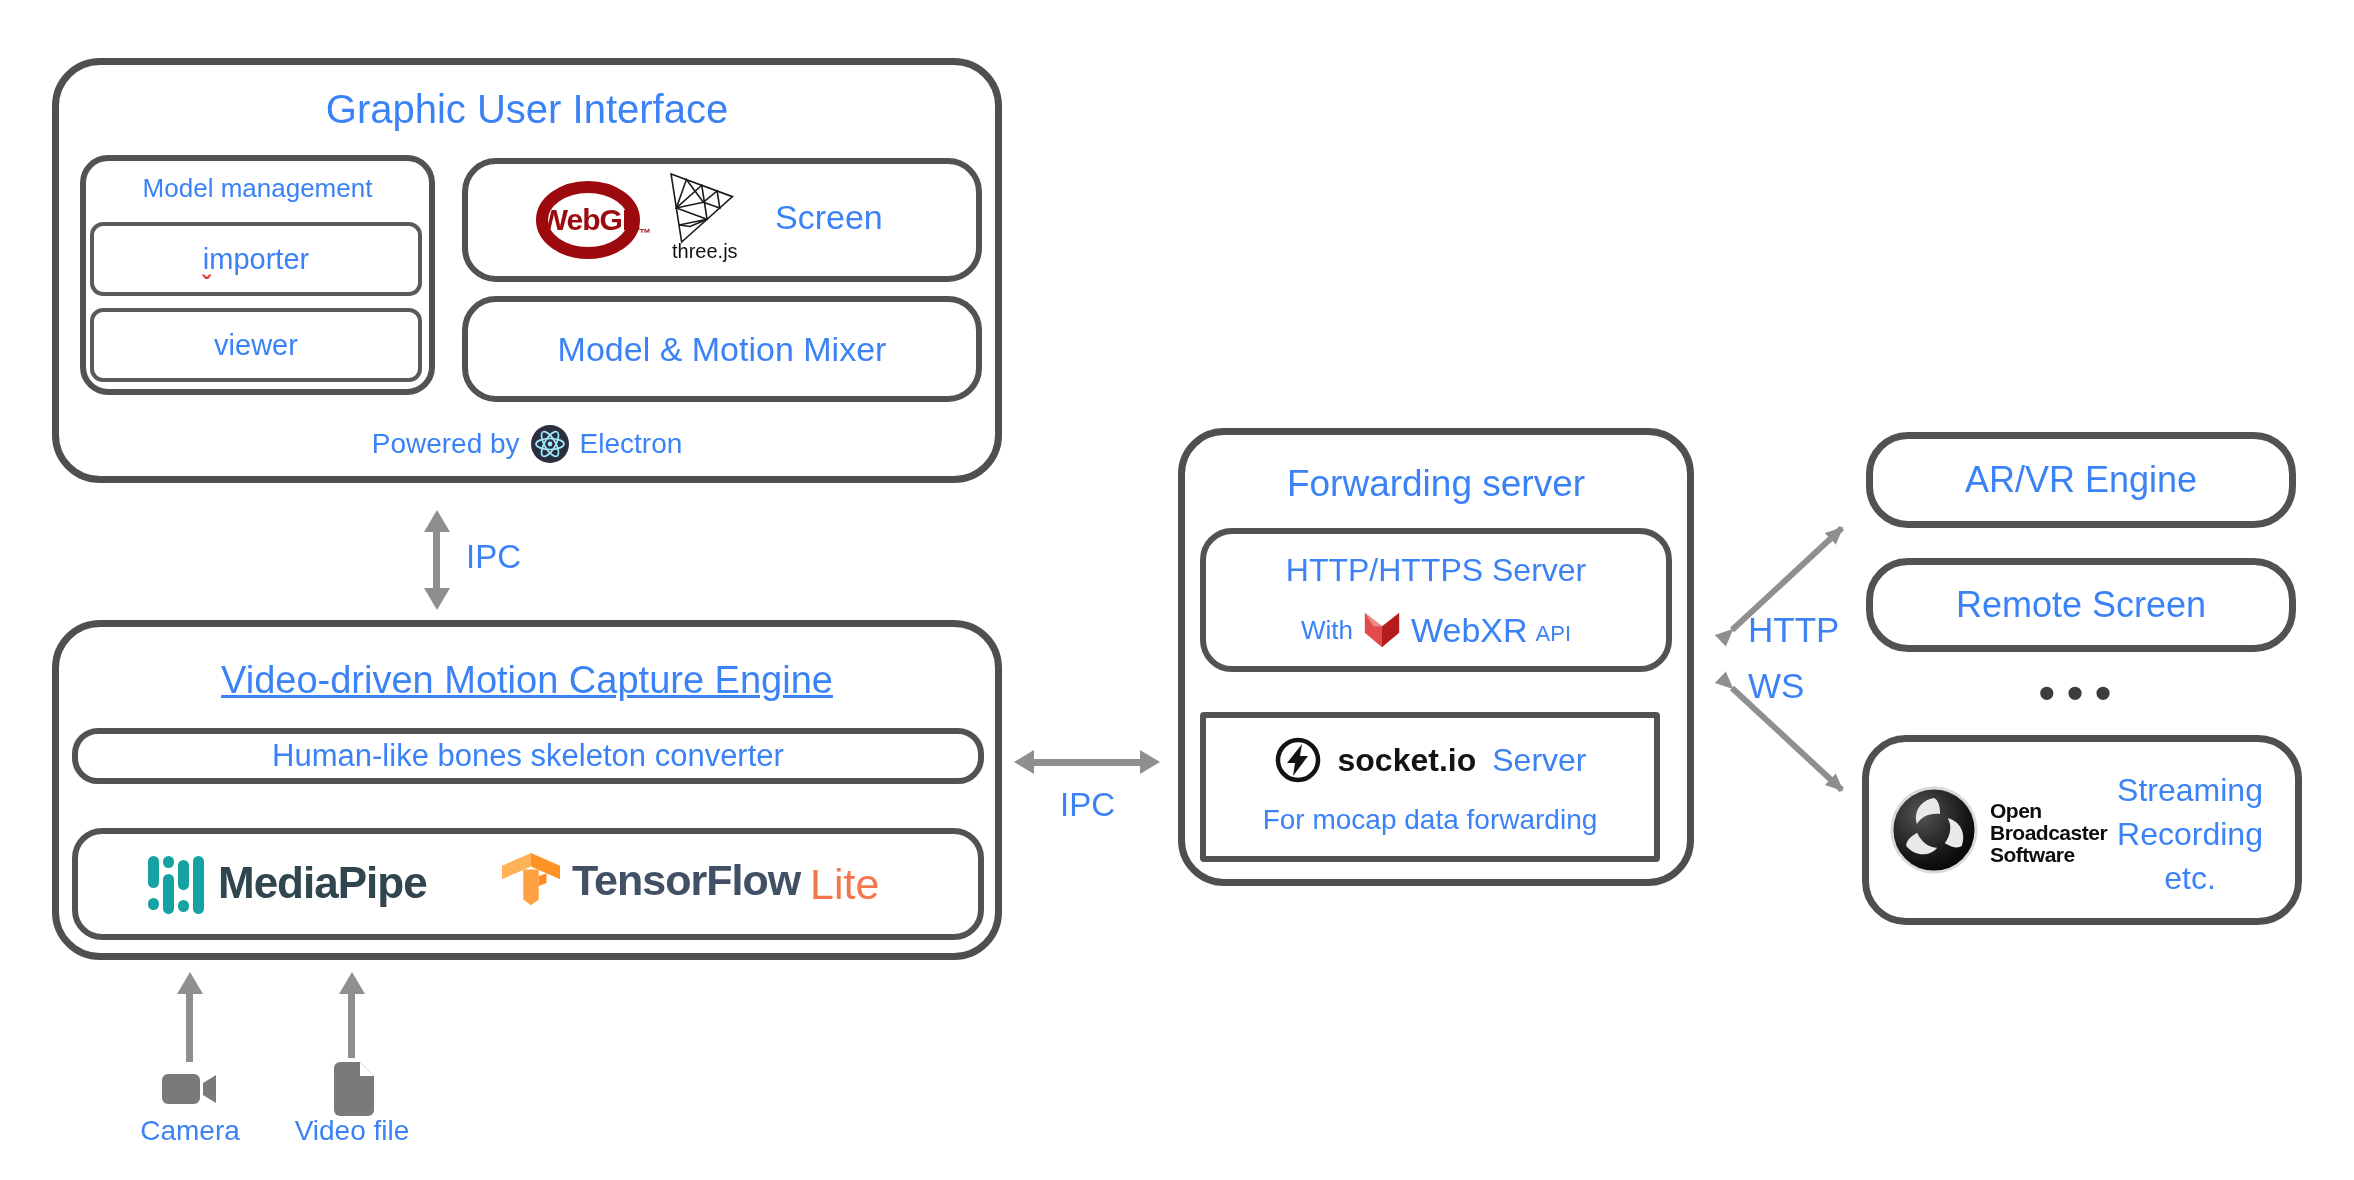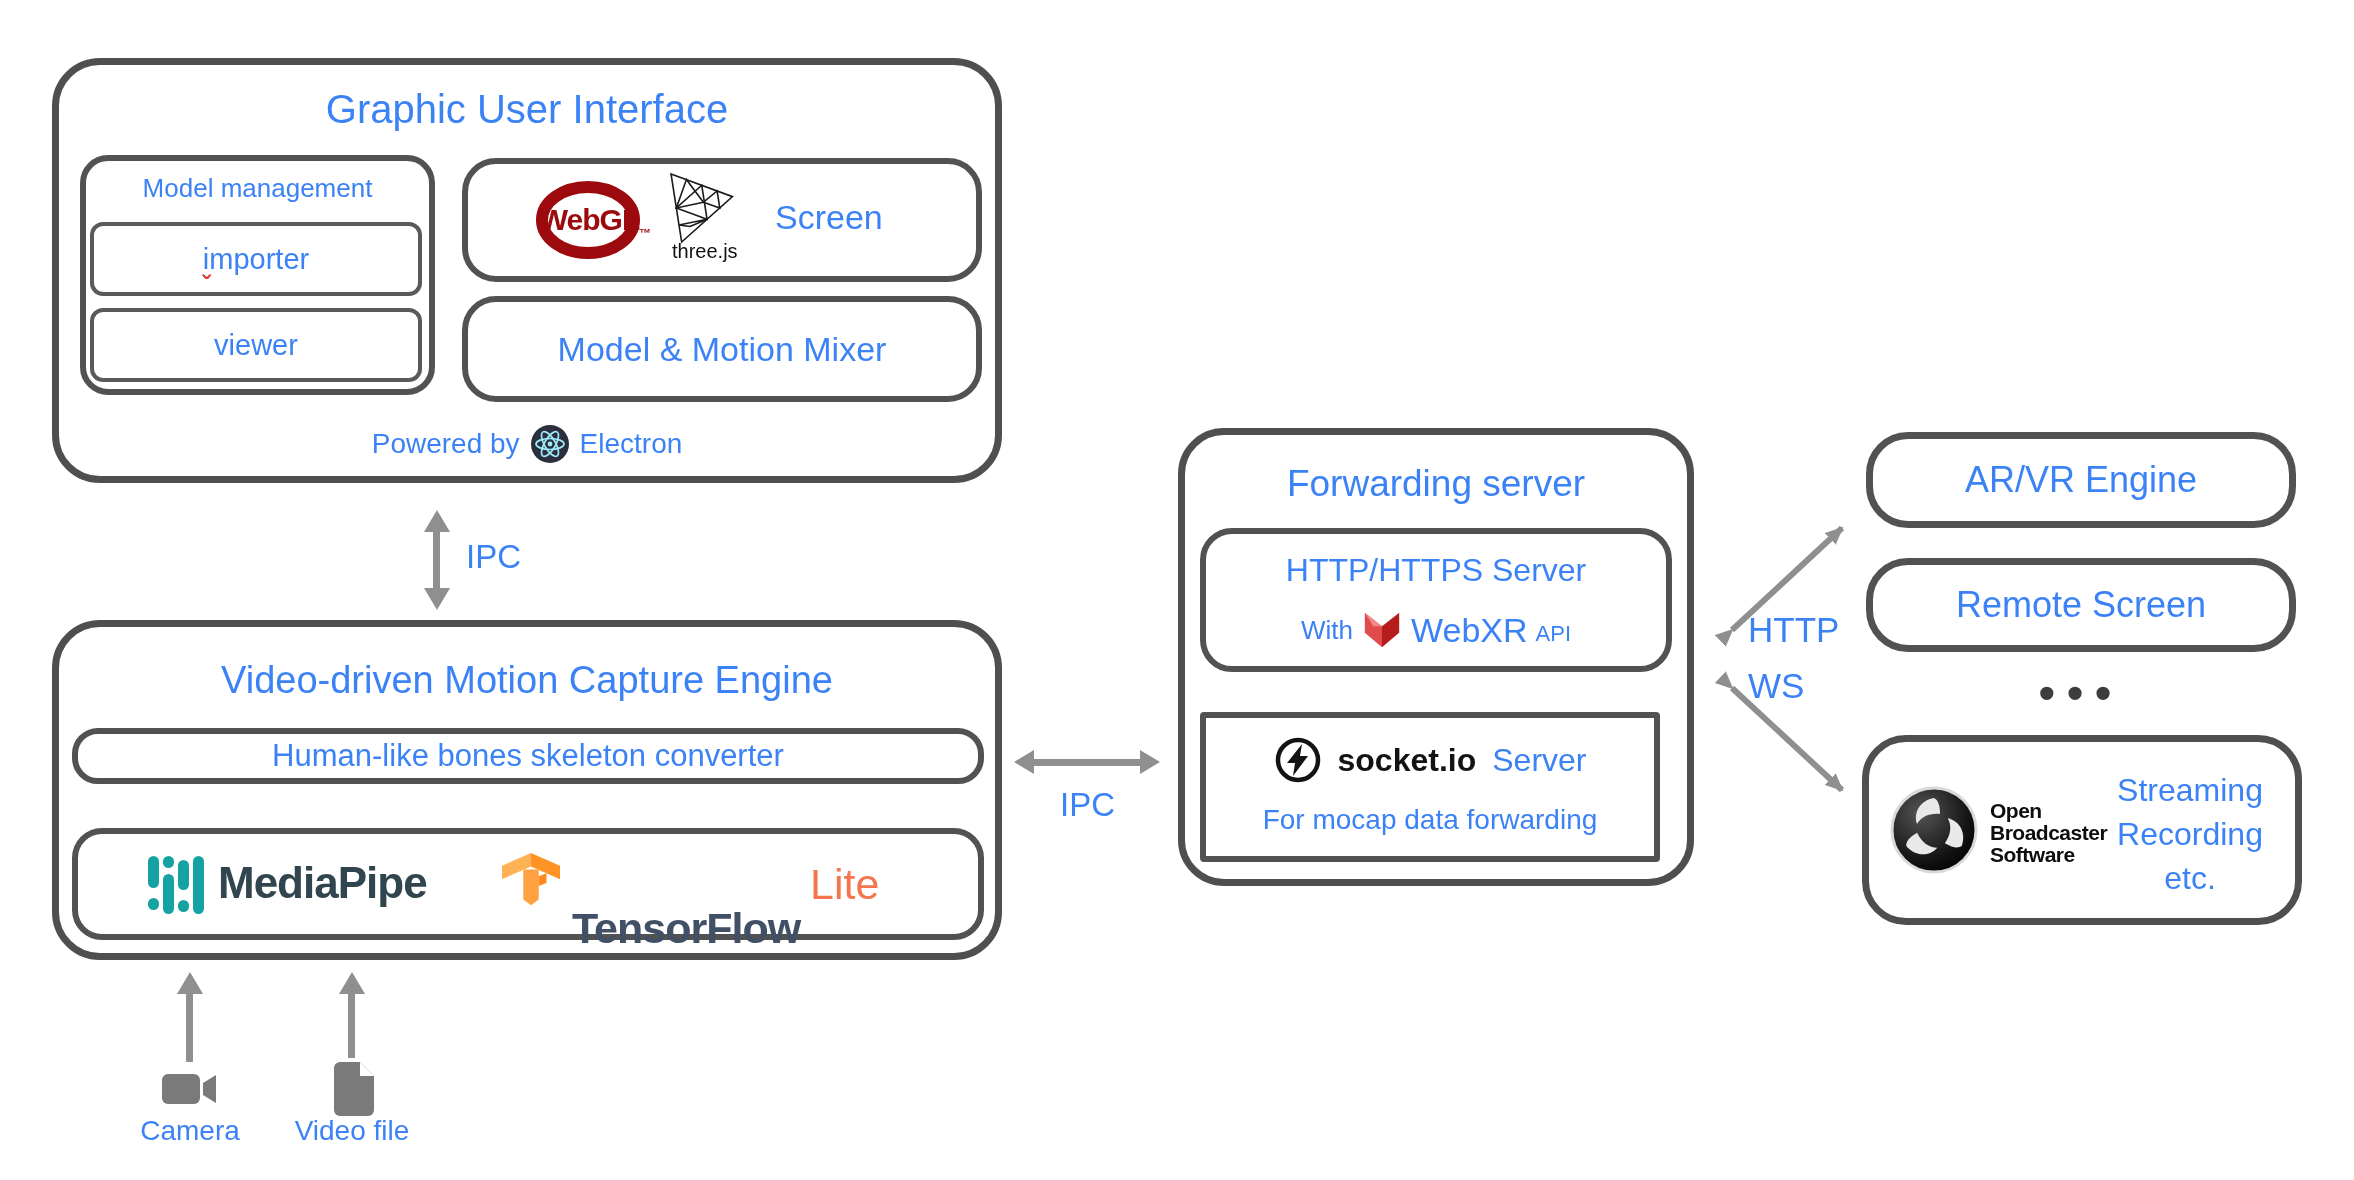--- a/index.html
+++ b/index.html
@@ -84,21 +84,21 @@
   </div>
 
   <div class="abs" style="left:424px;top:510px;width:26px;height:100px;">
     <div class="head up" style="left:0;top:0;"></div>
     <div class="shaft-v" style="left:9px;top:18px;height:64px;"></div>
     <div class="head down" style="left:0;top:78px;"></div>
   </div>
   <div class="abs lbl" style="left:466px;top:538px;font-size:33px;">IPC</div>
 
   <div class="box" style="left:52px;top:620px;width:950px;height:340px;">
-    <div class="abs lbl" style="left:0;top:32px;width:936px;text-align:center;font-size:38px;font-weight:500;">Video-driven Motion Capture Engine</div>
+    <div class="abs lbl" style="left:0;top:32px;width:936px;text-align:center;font-size:38px;font-weight:500;text-decoration:underline;">Video-driven Motion Capture Engine</div>
   </div>
   <div class="box2 center" style="left:72px;top:728px;width:912px;height:56px;border-radius:26px;font-size:31px;">
     <span class="lbl">Human-like bones skeleton converter</span>
   </div>
   <div class="box2" style="left:72px;top:828px;width:912px;height:112px;border-radius:30px;"></div>
 
   <div class="abs" style="left:148px;top:856px;width:56px;height:58px;">
     <div class="mp-bar" style="left:0;top:0;height:32px;"></div>
     <div class="mp-bar" style="left:0;top:42px;height:12px;border-radius:6px;"></div>
     <div class="mp-bar" style="left:15px;top:0;height:12px;"></div>
@@ -108,21 +108,21 @@
     <div class="mp-bar" style="left:45px;top:0;height:58px;"></div>
   </div>
   <div class="abs" style="left:218px;top:858px;font-size:44px;font-weight:bold;color:#30454e;letter-spacing:-1px;">MediaPipe</div>
 
   <svg class="abs" style="left:502px;top:852px;" width="58" height="64" viewBox="0 0 60 64">
     <polygon points="30,0 0,13 0,27 30,14" fill="#ffb155"></polygon>
     <polygon points="30,0 60,13 60,27 30,14" fill="#ff9326"></polygon>
     <polygon points="22,17 38,17 38,48 30,54 22,48" fill="#ffa140"></polygon>
     <polygon points="38,24 46,21 46,31 38,34" fill="#ff8a1e"></polygon>
   </svg>
-  <div class="abs" style="left:572px;top:904px;font-size:43px;font-weight:bold;color:#425066;letter-spacing:-1px;">TensorFlow</div>
+  <div class="abs" style="left:572px;top:856px;font-size:43px;font-weight:bold;color:#425066;letter-spacing:-1px;">TensorFlow</div>
   <div class="abs" style="left:810px;top:860px;font-size:43px;color:#f4764f;">Lite</div>
 
   <div class="abs" style="left:177px;top:972px;width:26px;height:92px;">
     <div class="head up" style="left:0;top:0;"></div>
     <div class="shaft-v" style="left:9px;top:18px;height:72px;"></div>
   </div>
   <div class="abs" style="left:339px;top:972px;width:26px;height:88px;">
     <div class="head up" style="left:0;top:0;"></div>
     <div class="shaft-v" style="left:9px;top:18px;height:68px;"></div>
   </div>

